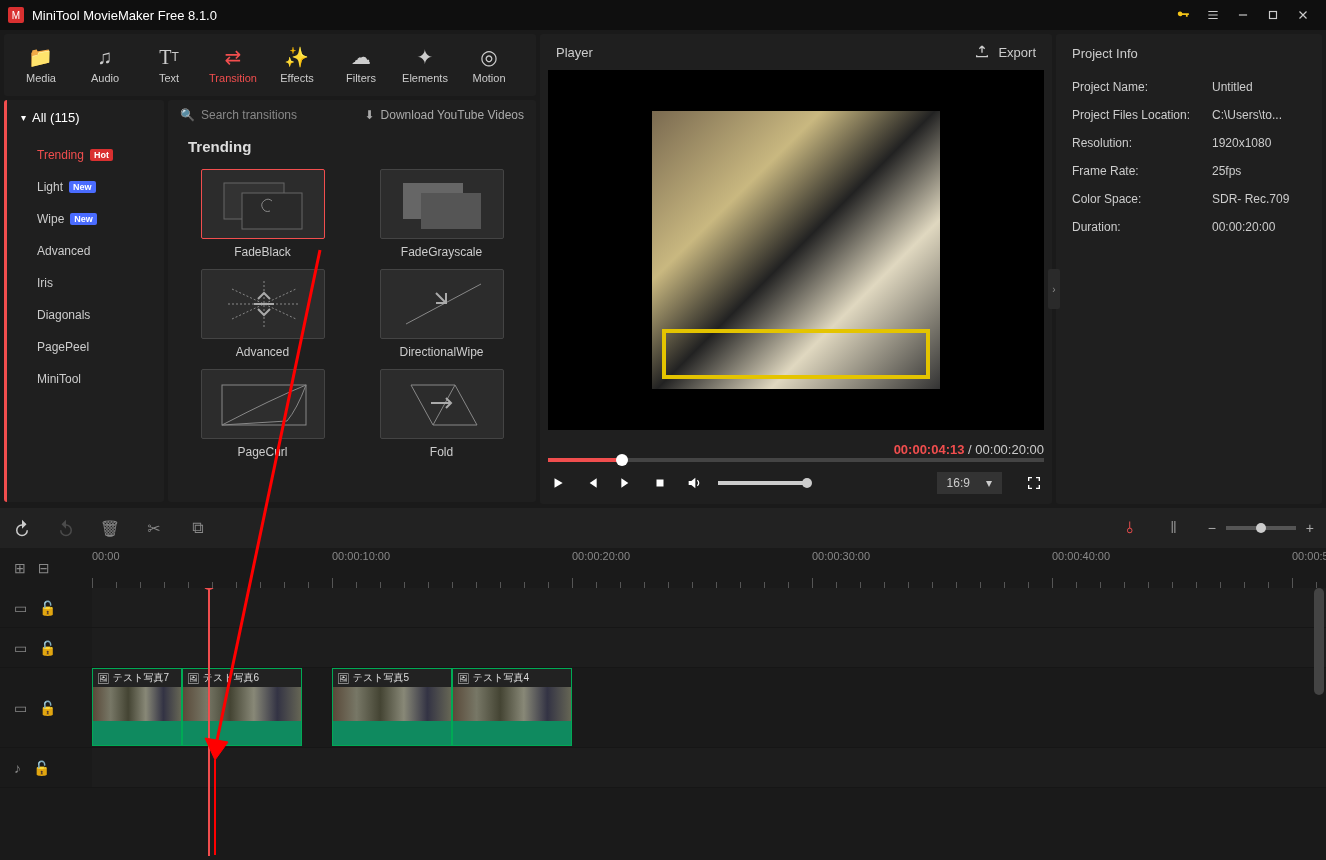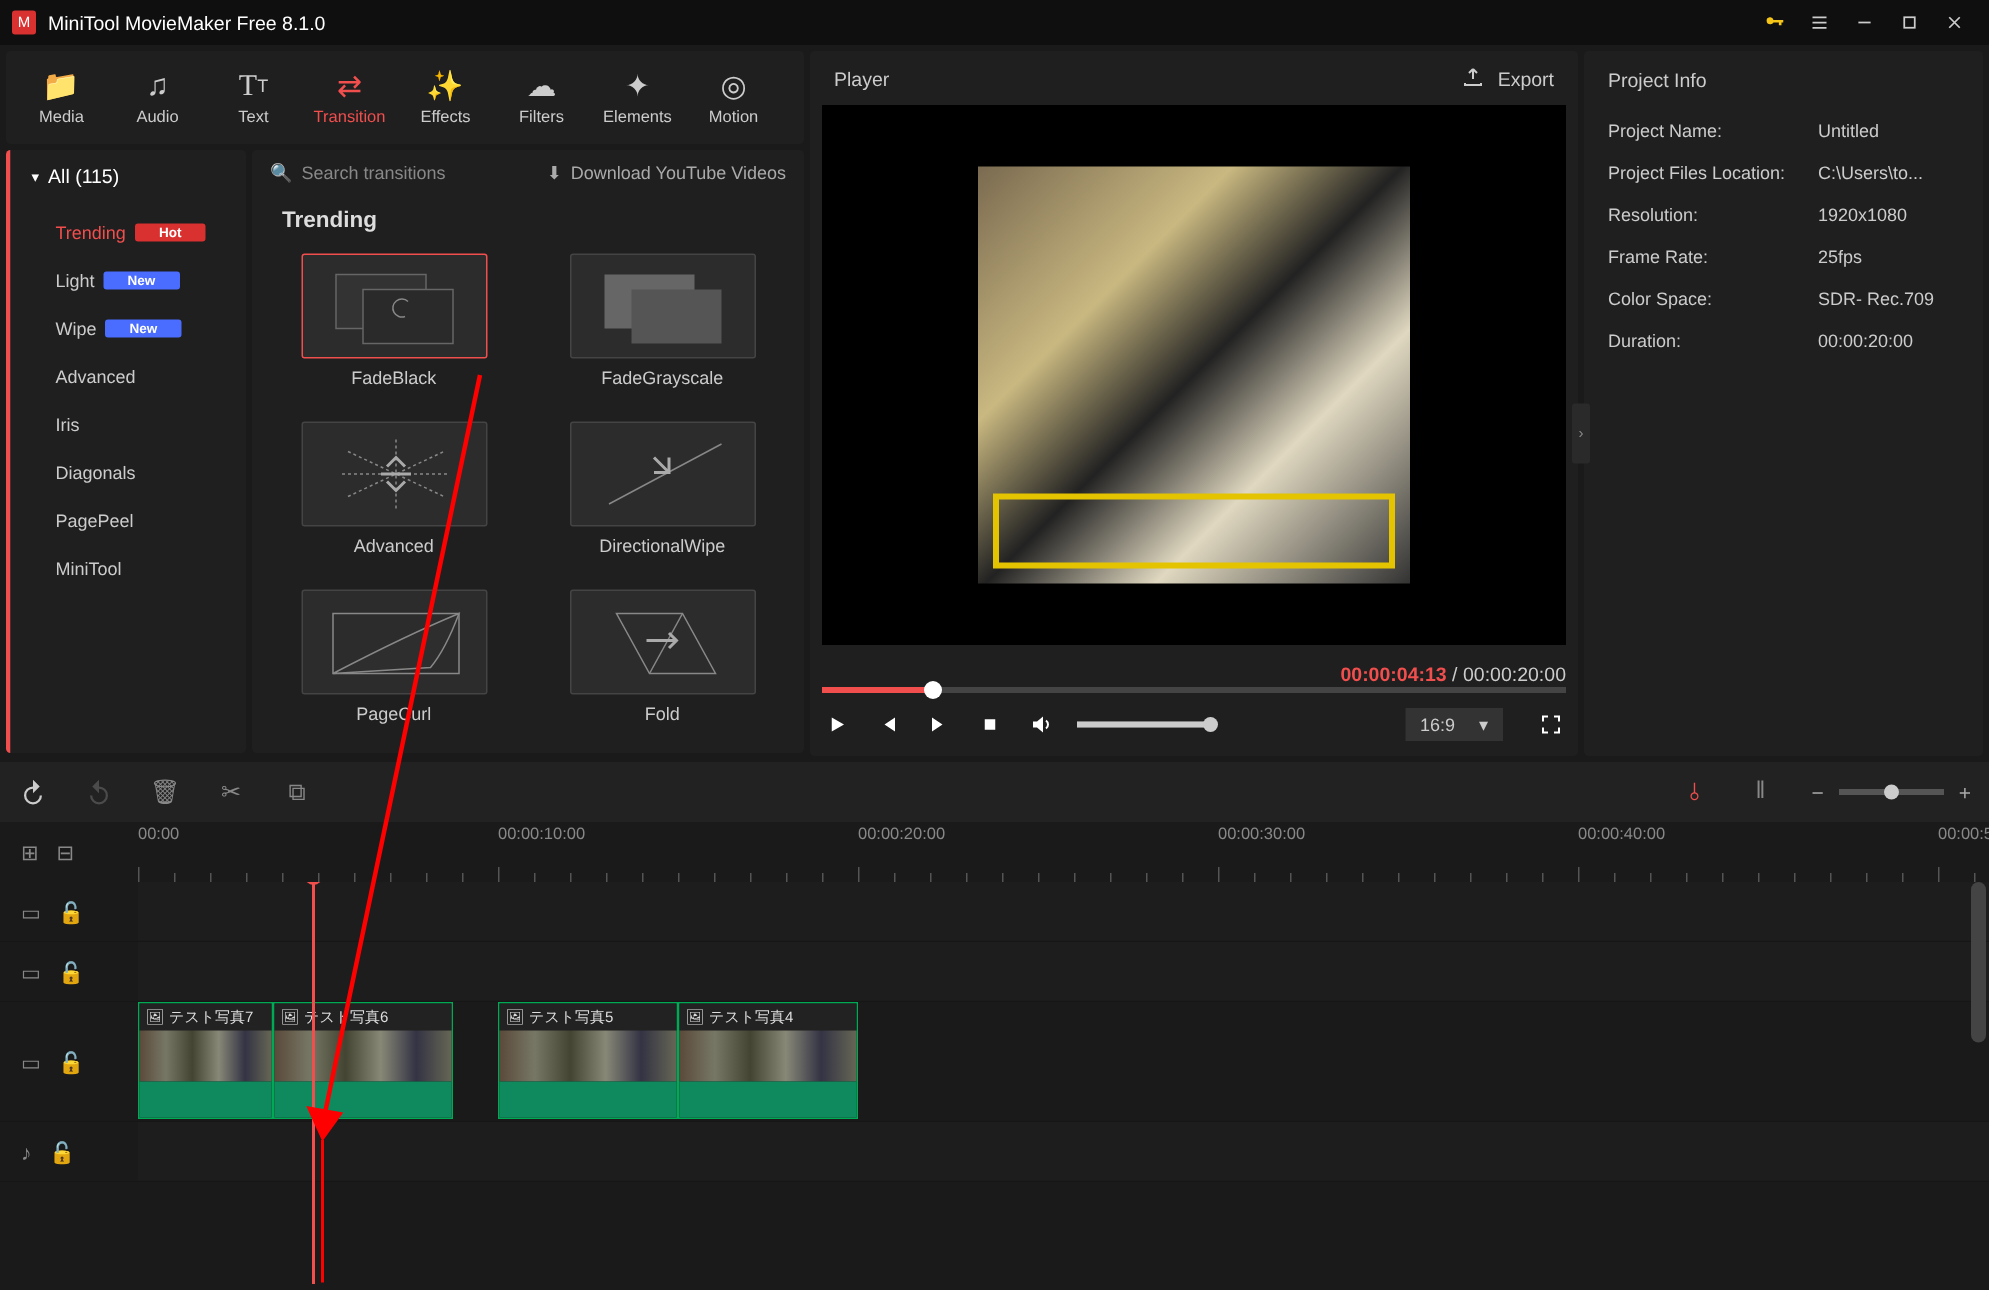--- a/index.html
+++ b/index.html
@@ -25,31 +25,31 @@
 
 
 .left-col { display: flex; flex-direction: column; }
 .left-split { display: flex; height: 406px; }
 .category-panel { width: 160px; background:#1f1f1f; margin:0 0 4px 4px; border-radius:3px; border-left: 3px solid #f14e4e; }
 .cat-header { padding: 10px 14px; font-size: 13px; color: #fff; display:flex; align-items:center; gap:6px;}
 .cat-header .chev { font-size: 10px; }
 .cat-list { padding: 4px 0; }
 .cat-item { padding: 9px 0 9px 30px; font-size: 12px; color: #ccc; display: flex; align-items: center; gap: 6px; }
 .cat-item.active { color: #f14e4e; }
-.badge { font-size: 9px; padding: 1px 16px; border-radius: 2px; font-weight: 600;}
+.badge { font-size: 9px; padding: 1px 4px; border-radius: 2px; font-weight: 600;}
 .badge-hot { background: #d93030; color: #fff; }
 .badge-new { background: #4a6cff; color: #fff; }
 
 
 .trans-panel { flex: 1; background:#1f1f1f; margin:0 4px 4px 4px; border-radius:3px; display:flex; flex-direction:column; overflow:hidden;}
 .trans-top { display: flex; align-items: center; padding: 8px 12px; font-size: 12px; color: #aaa; gap:8px;}
 .trans-top .search-area { display:flex; align-items:center; gap:6px; flex:1;}
 .trans-top .dl { display:flex; align-items:center; gap:6px; }
 .trans-heading { padding: 8px 20px; font-size: 15px; font-weight: 600; color: #ddd; }
-.trans-grid { display: grid; grid-template-columns: 1fr 1fr; gap: 22px 30px; padding: 6px 20px; overflow: hidden; }
+.trans-grid { display: grid; grid-template-columns: 1fr 1fr; gap: 10px 30px; padding: 6px 20px; overflow: hidden; }
 .trans-item { display: flex; flex-direction: column; align-items: center; gap: 6px; }
 .trans-thumb { width: 124px; height: 70px; background: #2c2c2c; border: 1px solid #444; border-radius: 2px; display: flex; align-items: center; justify-content: center; position:relative;}
 .trans-thumb.selected { border: 1px solid #f14e4e; }
 .trans-label { font-size: 12px; color: #ccc; }
 
 
 .player-panel { background:#1f1f1f; margin:4px 4px 4px 0; border-radius:3px; display:flex; flex-direction:column; position:relative;}
 .player-header { display: flex; align-items: center; justify-content: space-between; padding: 10px 16px; }
 .player-title { font-size: 13px; color: #ccc; }
 .export-btn { display: flex; align-items: center; gap: 8px; font-size: 13px; color: #ccc; }

